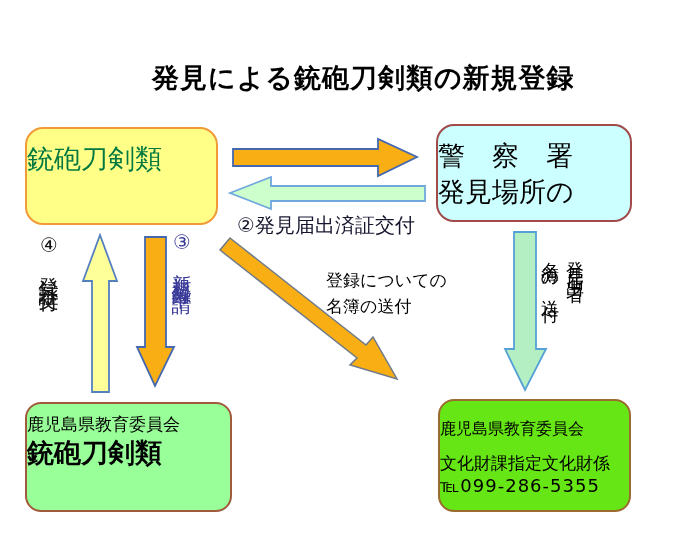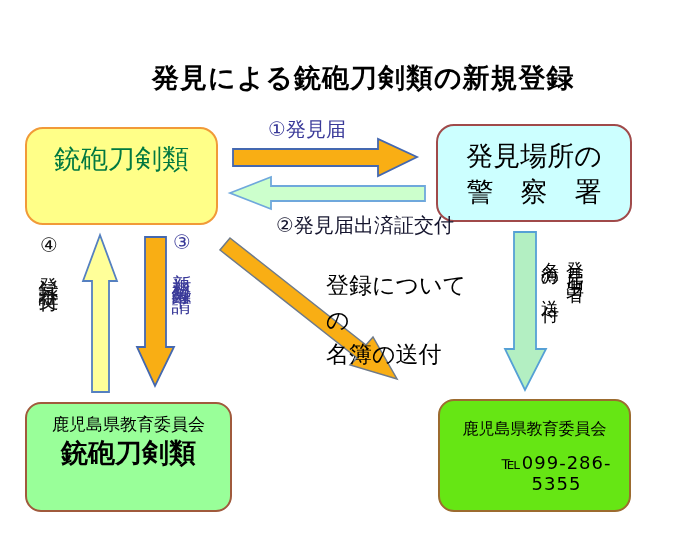--- a/index.html
+++ b/index.html
@@ -1,35 +1,35 @@
 <!DOCTYPE html>
 <html><head>
 <meta charset="utf-8">
 <style>
   html,body{margin:0;padding:0;background:#fff;}
   body{font-family:"DejaVu Sans","Liberation Sans",sans-serif;}
   #canvas{position:relative;width:677px;height:546px;background:#ffffff;overflow:hidden;}
 
   .title{position:absolute;left:152px;top:60px;font-size:27px;font-weight:bold;color:#000;white-space:nowrap;letter-spacing:1px;}
 
-  .rbox{position:absolute;box-sizing:border-box;border-radius:18px;text-align:center;}
+  .rbox{position:absolute;box-sizing:border-box;border-radius:18px;}
   .box-discoverer{left:25px;top:127px;width:193px;height:98px;background:#FFFF88;border:2px solid #F19A38;color:#007840;font-size:27px;line-height:1.32;padding-top:12px;}
   .box-police{left:436px;top:124px;width:196px;height:98px;background:#CCFFFF;border:2px solid #A04A4A;color:#000;font-size:27px;line-height:1.32;padding-top:12px;}
   .box-review{left:25px;top:402px;width:207px;height:110px;background:#99FF99;border:2px solid #A05A3C;border-radius:16px;color:#000;padding-top:9px;}
   .box-review .org{font-size:17px;}
   .box-review .big{font-size:27px;font-weight:bold;line-height:1.25;}
   .box-cultural{left:438px;top:399px;width:193px;height:113px;background:#66E614;border:2px solid #9C6B2F;border-radius:16px;color:#000;padding-top:18px;}
   .box-cultural .org{font-size:16px;margin-bottom:12px;}
   .box-cultural .section{font-size:17px;}
-  .box-cultural .tel{font-size:18px;letter-spacing:1px;padding-left:44px;}
+  .box-cultural .tel{font-size:18px;letter-spacing:1px;}
 
   .hlabel{position:absolute;white-space:nowrap;}
   .lbl-step1{left:268px;top:116px;font-size:20px;color:#3A3A99;}
-  .lbl-step2{left:237px;top:212px;font-size:20px;color:#15152E;margin-left:39px;}
-  .lbl-inquiry{left:326px;top:268px;font-size:23px;color:#000;line-height:1.5;white-space:normal;width:160px;}
+  .lbl-step2{left:237px;top:212px;font-size:20px;color:#15152E;}
+  .lbl-inquiry{left:326px;top:268px;font-size:17px;color:#000;line-height:1.5;white-space:normal;width:160px;}
 
   .vlabel{position:absolute;writing-mode:vertical-rl;text-orientation:upright;white-space:nowrap;}
   .lbl-step4{left:36px;top:233px;font-size:20px;letter-spacing:4px;color:#111;}
   .lbl-step3{left:169px;top:230px;font-size:20px;letter-spacing:4px;color:#3A3A99;}
   .lbl-list{left:538px;top:247px;font-size:18px;letter-spacing:6px;color:#000;line-height:25px;height:150px;}
 
   svg.arrows{position:absolute;left:0;top:0;z-index:0;}
   .layer{position:absolute;z-index:1;}
 </style>
 </head>
@@ -46,35 +46,35 @@
     <polygon points="514,232 536,232 536,349 546,349 525,390 505,349 514,349" stroke-width="1.8" fill="#B3EFC2" stroke="#55A0D5"></polygon>
   </svg>
 
   <div class="layer title">発見による銃砲刀剣類の新規登録</div>
 
   <div class="layer rbox box-discoverer">
     <div>銃砲刀剣類</div>
   </div>
 
   <div class="layer rbox box-police">
+    <div>警　察　署</div>
     <div>発見場所の</div>
-    <div>警　察　署</div>
   </div>
 
   <div class="layer rbox box-review">
     <div class="org">鹿児島県教育委員会</div>
     <div class="big">銃砲刀剣類</div>
   </div>
 
   <div class="layer rbox box-cultural">
     <div class="org">鹿児島県教育委員会</div>
+    <div class="section">文化財課指定文化財係</div>
     <div class="tel">℡099-286-5355</div>
   </div>
 
-  <div class="layer hlabel lbl-step1">①発見届</div>
   <div class="layer hlabel lbl-step2">②発見届出済証交付</div>
 
   <div class="layer vlabel lbl-step4">④登録証交付</div>
   <div class="layer vlabel lbl-step3">③新規登録申請</div>
 
   <div class="layer hlabel lbl-inquiry">
     <div>登録についての</div>
     <div>名簿の送付</div>
   </div>
 

